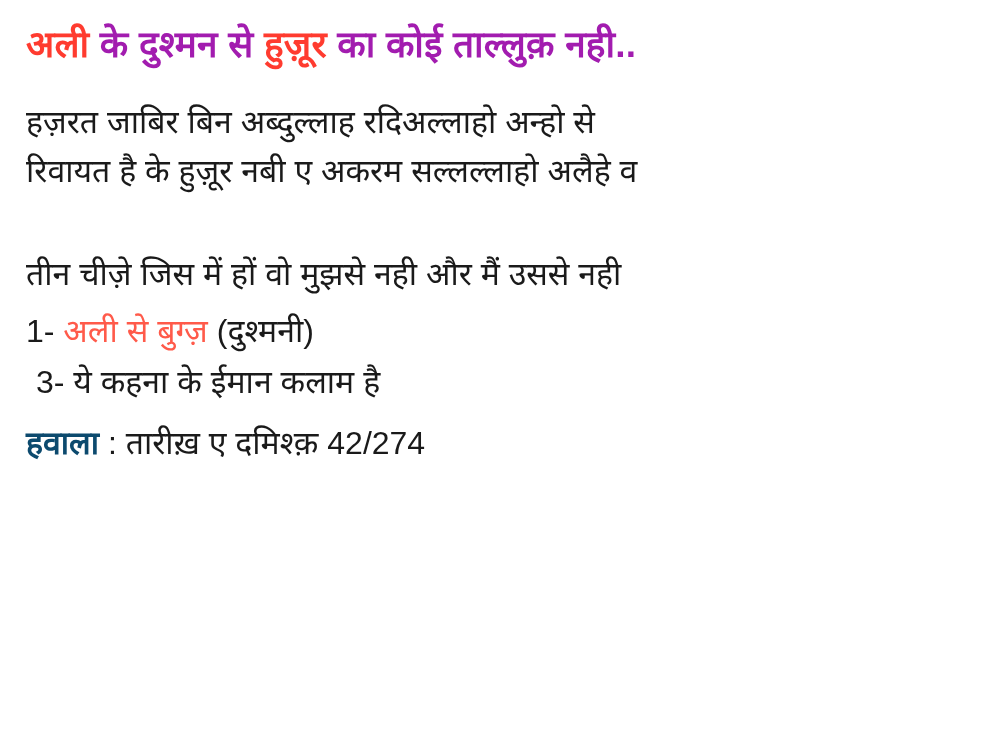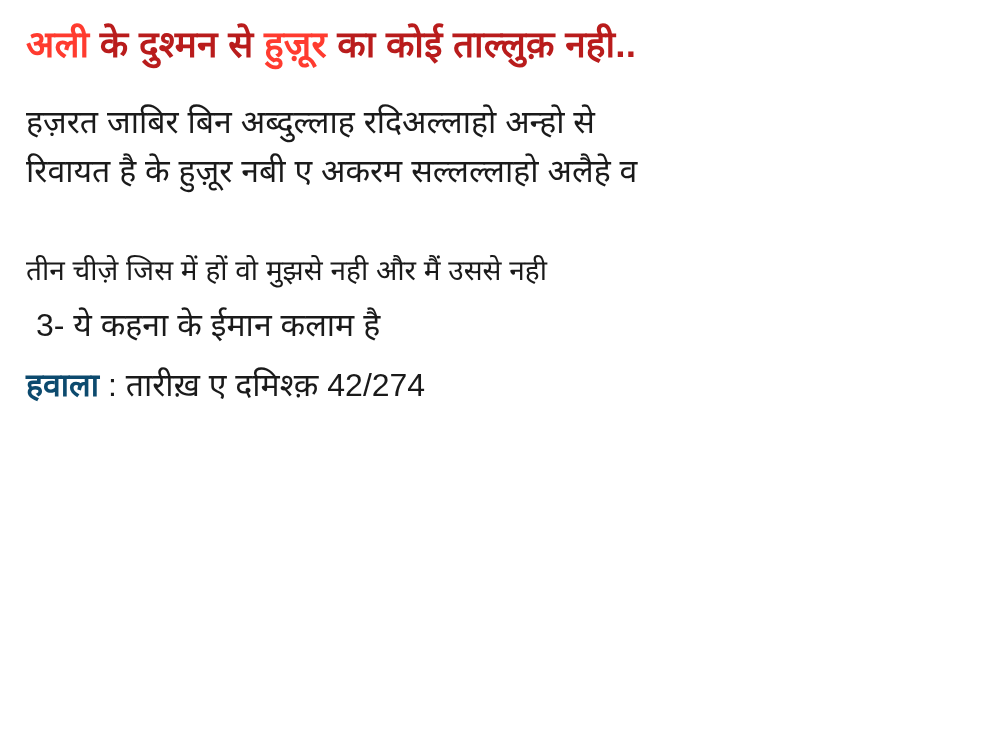--- a/index.html
+++ b/index.html
@@ -26,21 +26,21 @@
     font-size: 37px;
     font-weight: bold;
     line-height: 1.25;
     letter-spacing: 0.2px;
     white-space: nowrap;
   }
   .headline .red {
     color: #ff3b2f;
   }
   .headline .black {
-    color: #b91c1c;
+    color: #a21caf;
   }
   .body-block {
     margin-top: 30px;
     font-size: 32px;
     line-height: 1.52;
     color: #1a1a1a;
   }
   .body-line {
     white-space: nowrap;
   }
@@ -48,21 +48,21 @@
     display: inline-block;
     font-size: 30px;
     margin-left: 14px;
     vertical-align: -4px;
     color: #f0b429;
   }
   .gap {
     height: 54px;
   }
   .list-intro {
-    font-size: 28px;
+    font-size: 32px;
     line-height: 1.5;
     white-space: nowrap;
     color: #1a1a1a;
   }
   .list {
     margin-top: 8px;
   }
   .list-item {
     font-size: 32px;
     line-height: 1.62;
@@ -102,20 +102,24 @@
   <div class="body-block">
     <div class="body-line">हज़रत जाबिर बिन अब्दुल्लाह रदिअल्लाहो अन्हो से</div>
     <div class="body-line">रिवायत है के हुज़ूर नबी ए अकरम सल्लल्लाहो अलैहे व</div>
   </div>
 
   <div class="gap"></div>
 
   <div class="list-intro">तीन चीज़े जिस में हों वो मुझसे नही और मैं उससे नही</div>
 
   <div class="list">
+    <div class="list-item">
+      <span>1-</span>
+      <span class="hl">अली से बुग्ज़</span><span> (दुश्मनी)</span>
+    </div>
     <div class="list-item indent">
       <span>3-</span>
       <span class="hl-strong"></span><span>ये कहना के ईमान कलाम है</span>
     </div>
   </div>
 
   <div class="ref">
     <span class="label">हवाला</span><span> : तारीख़ ए दमिश्क़ 42/274</span>
   </div>
 

